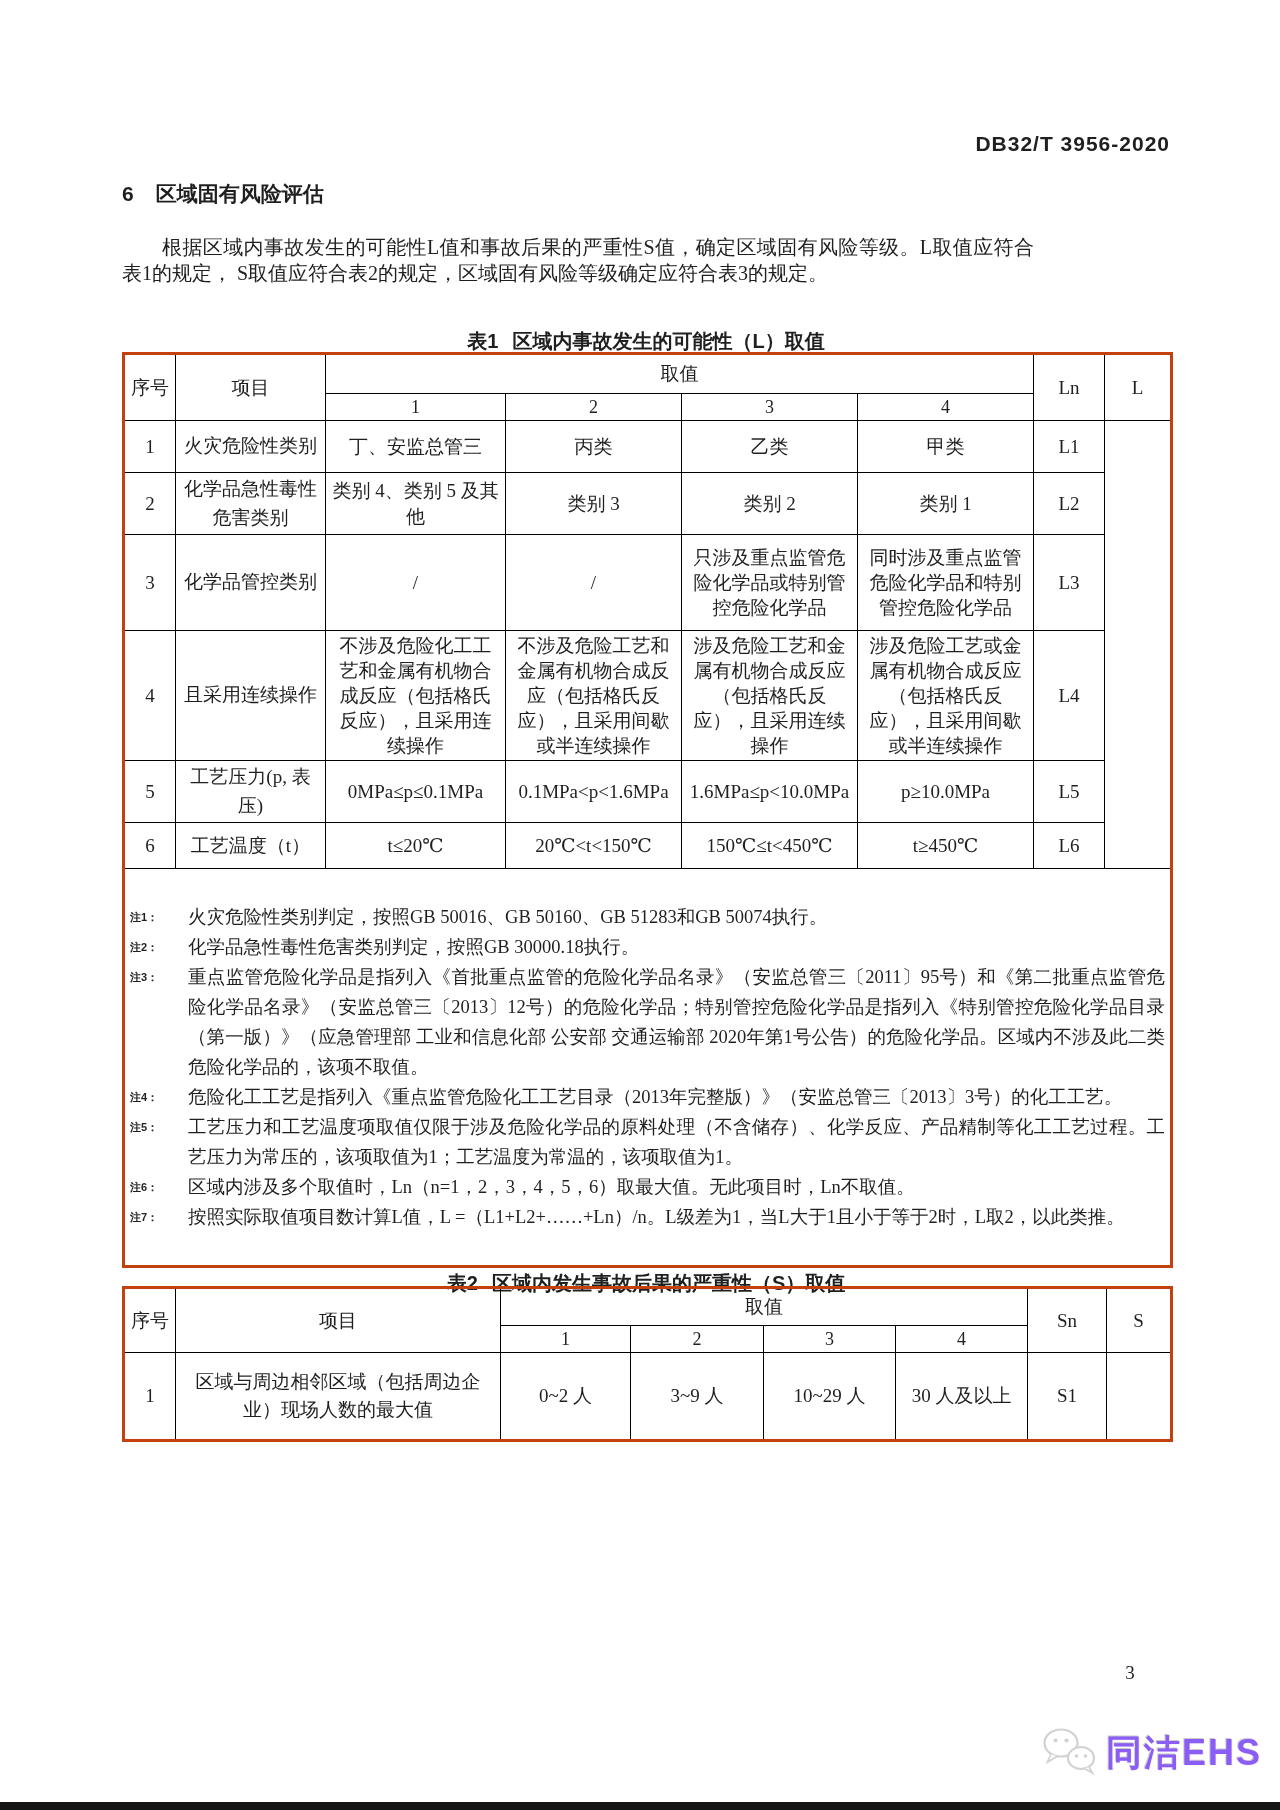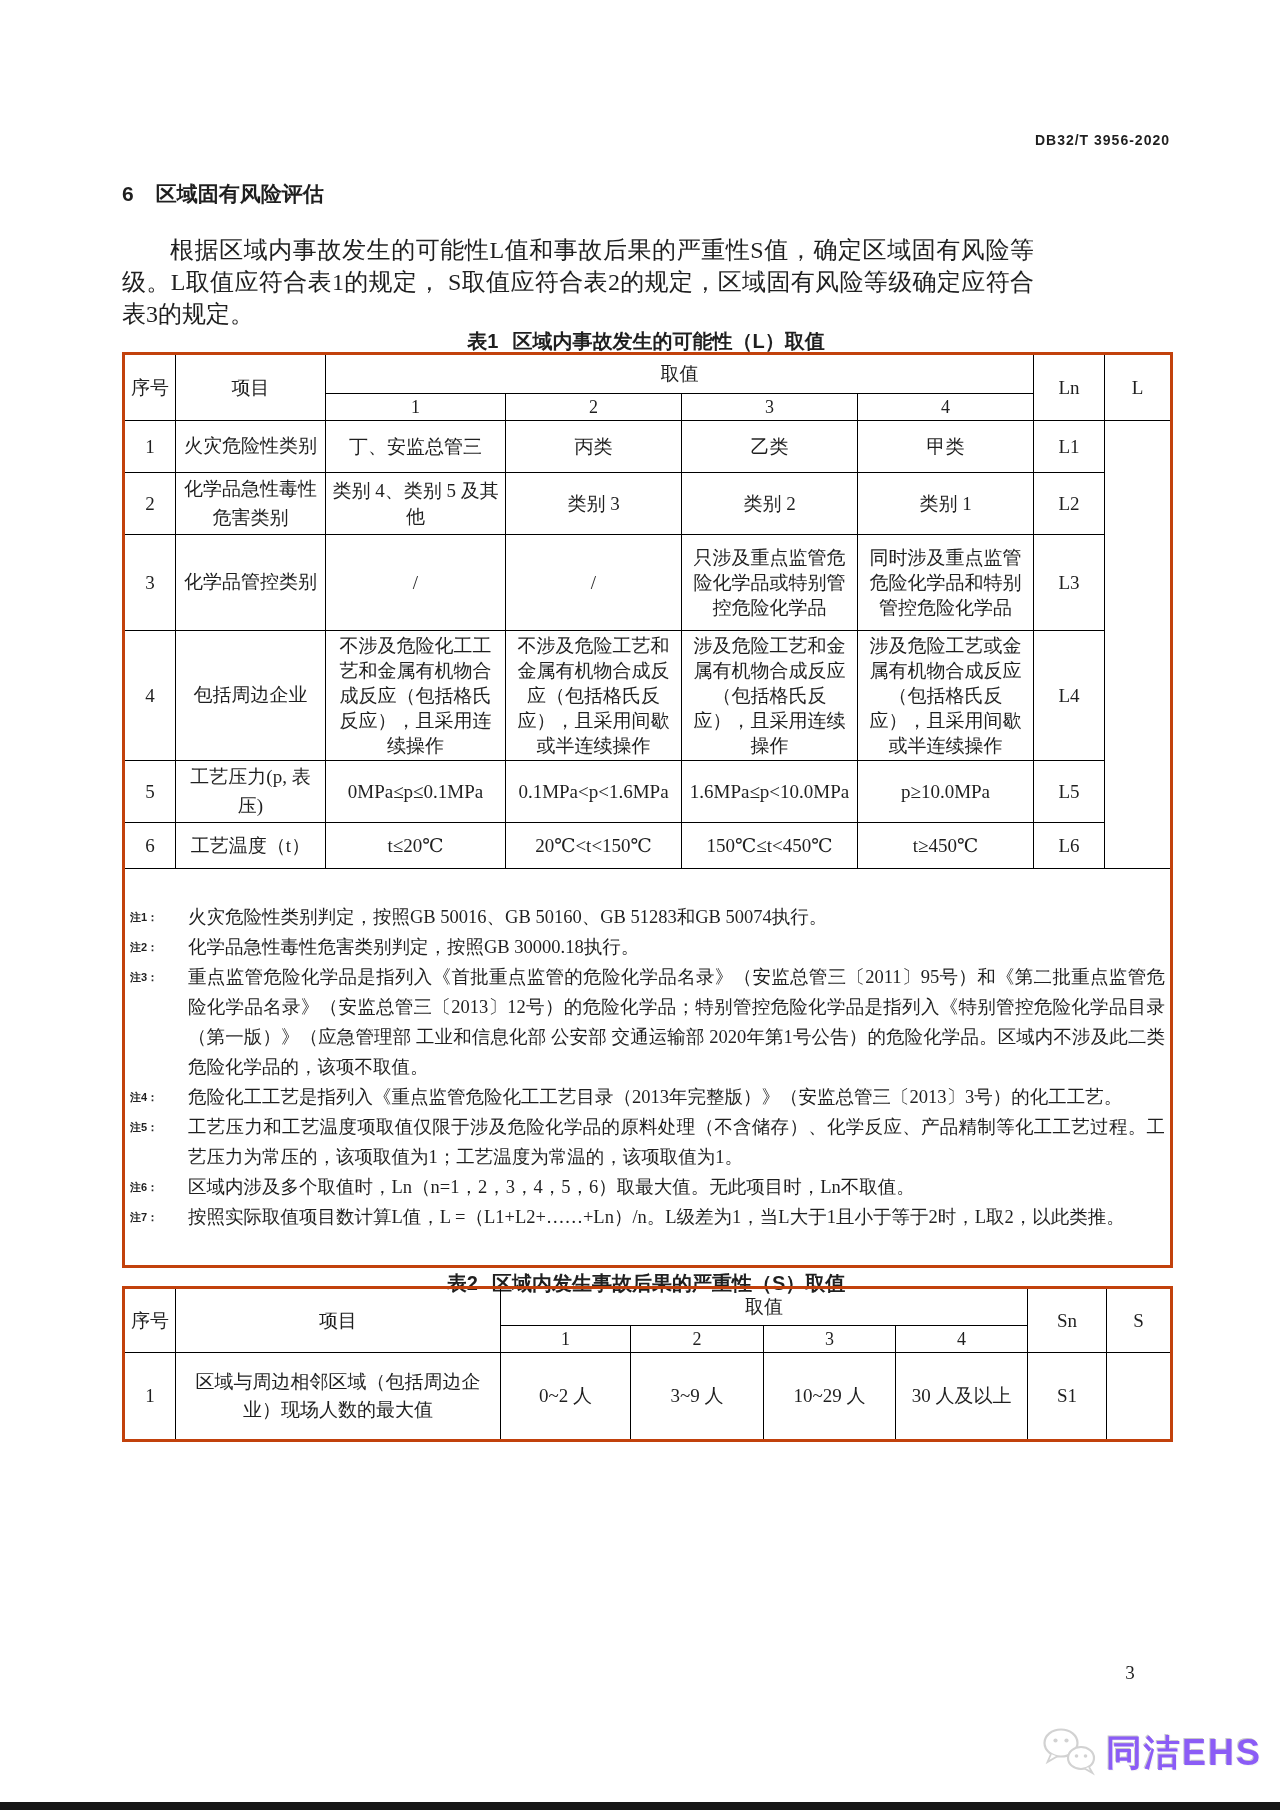--- a/index.html
+++ b/index.html
@@ -2,25 +2,25 @@
 <html><head>
 <meta charset="utf-8">
 <style>
   html,body{margin:0;padding:0;background:#ffffff;}
   .page{position:relative;width:1280px;height:1810px;background:#ffffff;overflow:hidden;
         font-family:"Liberation Serif","DejaVu Serif",serif;color:#1f1f1f;}
   .abs{position:absolute;}
   
   #doc-number{top:132px;left:122px;width:1048px;text-align:right;
       font-family:"Liberation Sans","DejaVu Sans",sans-serif;font-weight:bold;
-      font-size:14px;letter-spacing:1px;}
+      font-size:21px;letter-spacing:1px;}
   #section-heading{top:180px;left:122px;font-family:"Liberation Sans","DejaVu Sans",sans-serif;
       font-weight:bold;font-size:21px;}
   #section-heading .num{margin-right:22px;}
-  #intro{top:234px;left:122px;width:912px;font-size:24px;line-height:32px;
+  #intro{top:234px;left:122px;width:912px;font-size:20px;line-height:26px;
       text-align:justify;text-indent:2em;}
   .tbl-title{left:122px;width:1048px;text-align:center;
       font-family:"Liberation Sans","DejaVu Sans",sans-serif;font-weight:bold;font-size:20px;margin-top:25px;}
   #t1-title{top:303px;}
   #t2-title{top:1245px;}
   .tbl-title .tno{margin-right:14px;}
   
   table.std{border-collapse:collapse;table-layout:fixed;width:1048px;
       font-size:19px;border:3px solid #c2410c;padding-left:12px;}
   table.std td{border:1px solid #000;text-align:center;vertical-align:middle;
@@ -110,21 +110,21 @@
       <td>3</td>
       <td class="itemcell">化学品管控类别</td>
       <td>/</td>
       <td>/</td>
       <td class="j">只涉及重点监管危险化学品或特别管控危险化学品</td>
       <td class="j">同时涉及重点监管危险化学品和特别管控危险化学品</td>
       <td>L3</td>
     </tr>
     <tr style="height:117px">
       <td>4</td>
-      <td class="itemcell">包括周边企业</td>
+      <td class="itemcell">且采用连续操作</td>
       <td class="j">不涉及危险化工工艺和金属有机物合成反应（包括格氏反应），且采用连续操作</td>
       <td class="j">不涉及危险工艺和金属有机物合成反应（包括格氏反应），且采用间歇或半连续操作</td>
       <td class="j">涉及危险工艺和金属有机物合成反应（包括格氏反应），且采用连续操作</td>
       <td class="j">涉及危险工艺或金属有机物合成反应（包括格氏反应），且采用间歇或半连续操作</td>
       <td>L4</td>
     </tr>
     <tr style="height:53px">
       <td>5</td>
       <td class="itemcell">工艺压力(p, 表压)</td>
       <td>0MPa≤p≤0.1MPa</td>

